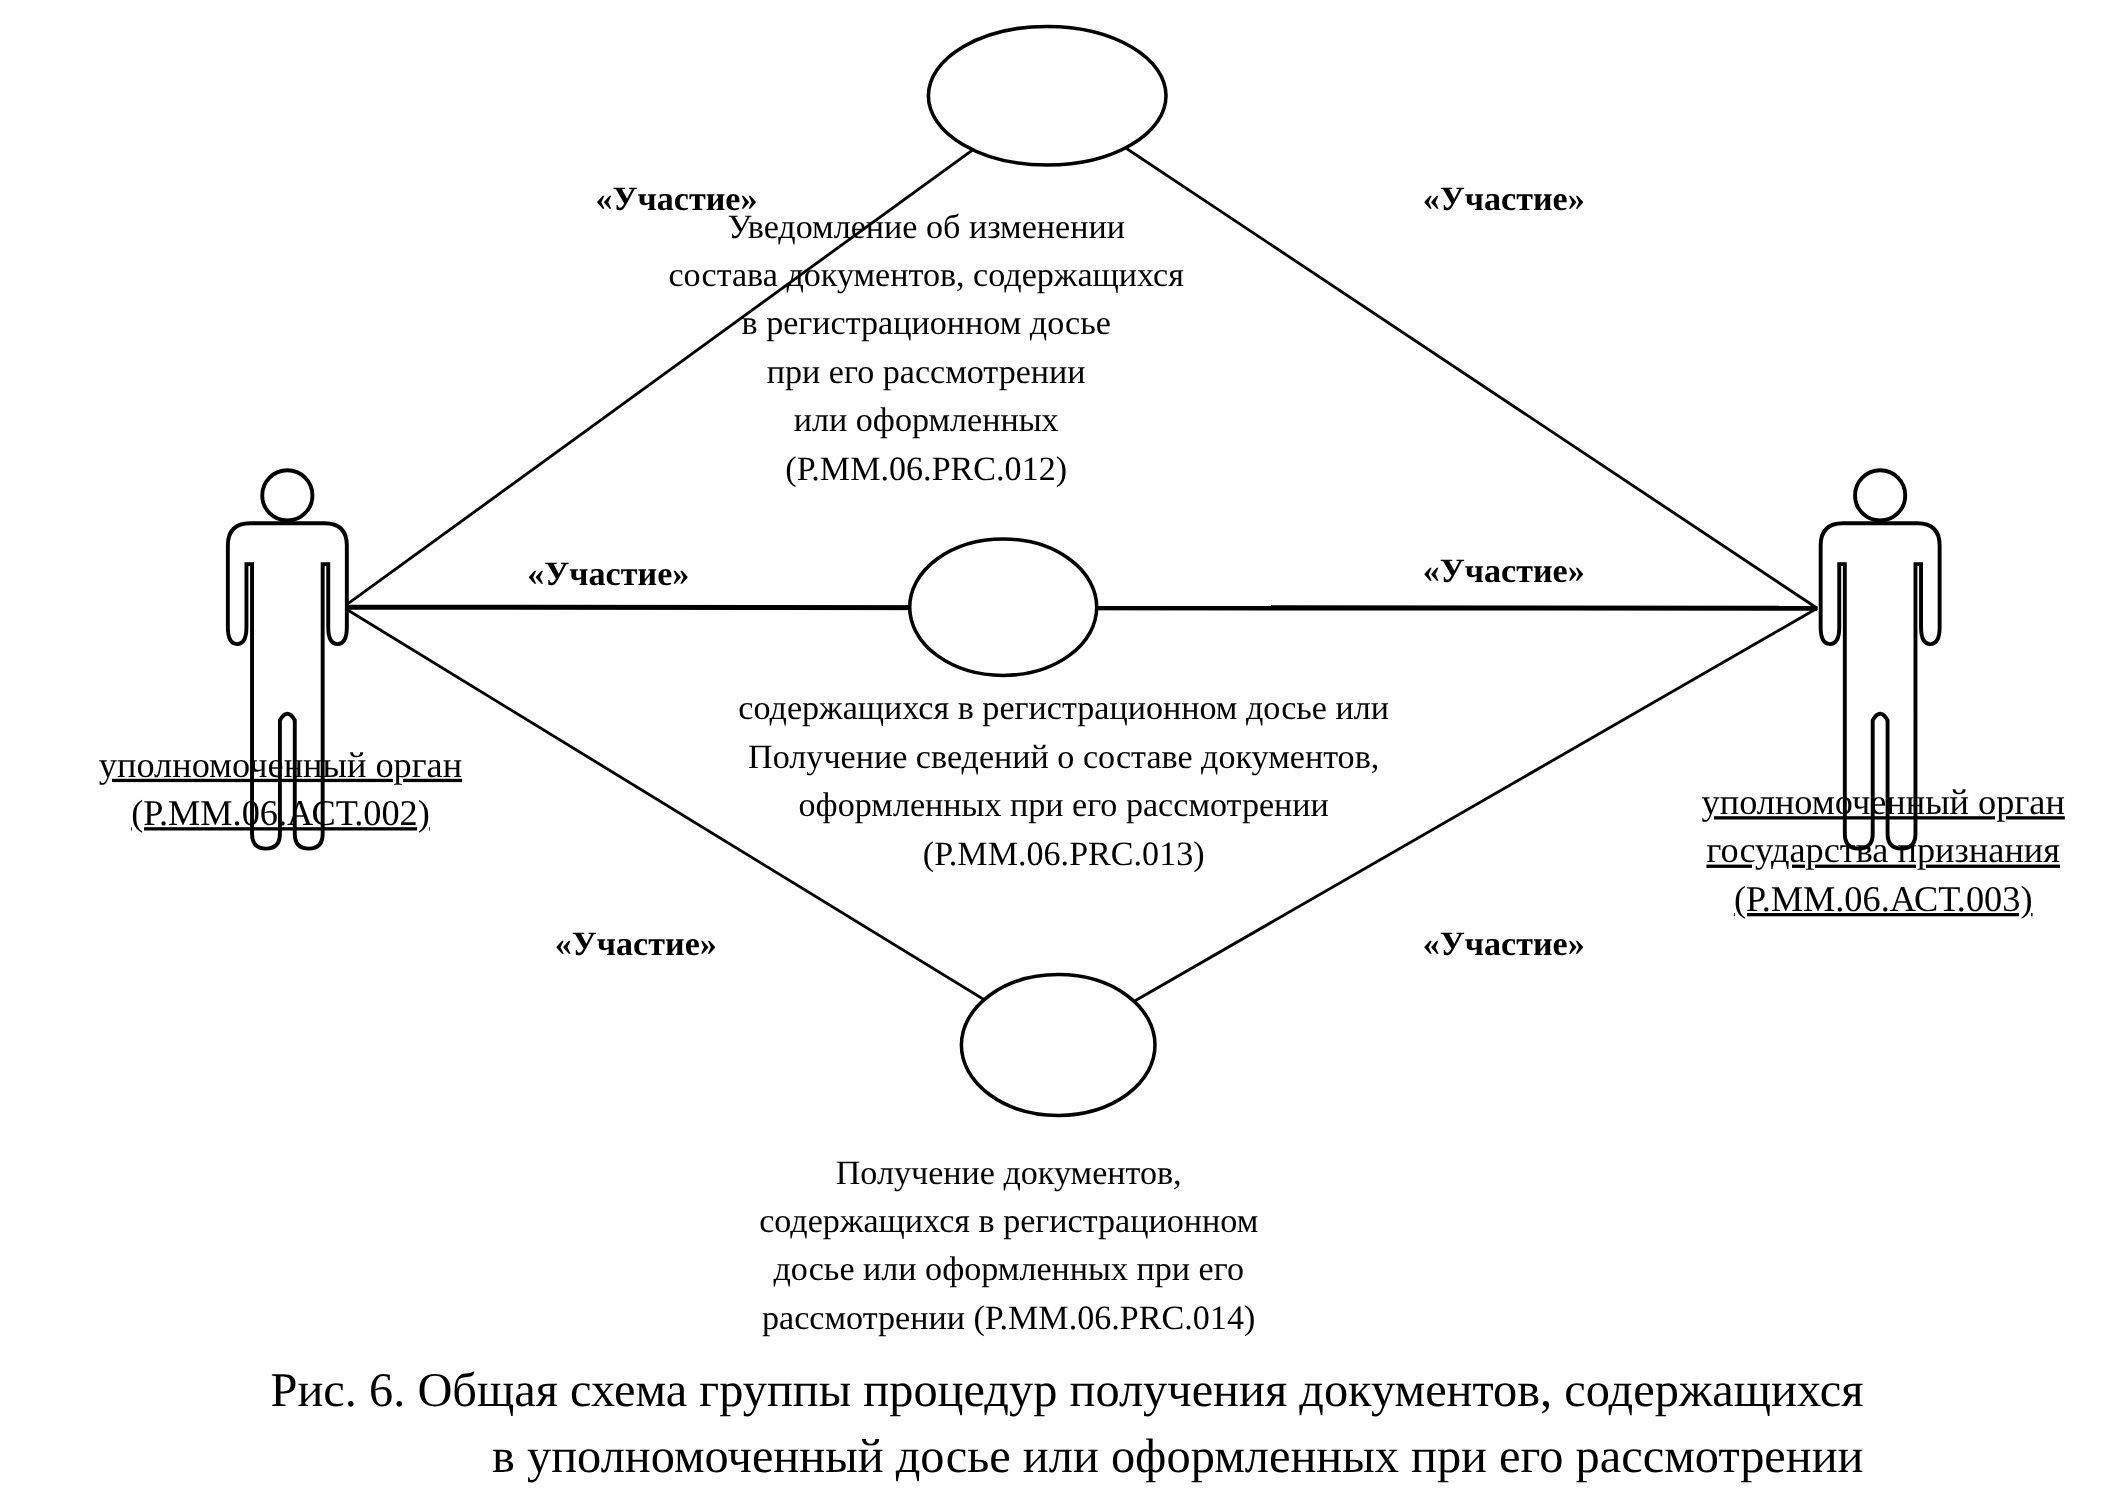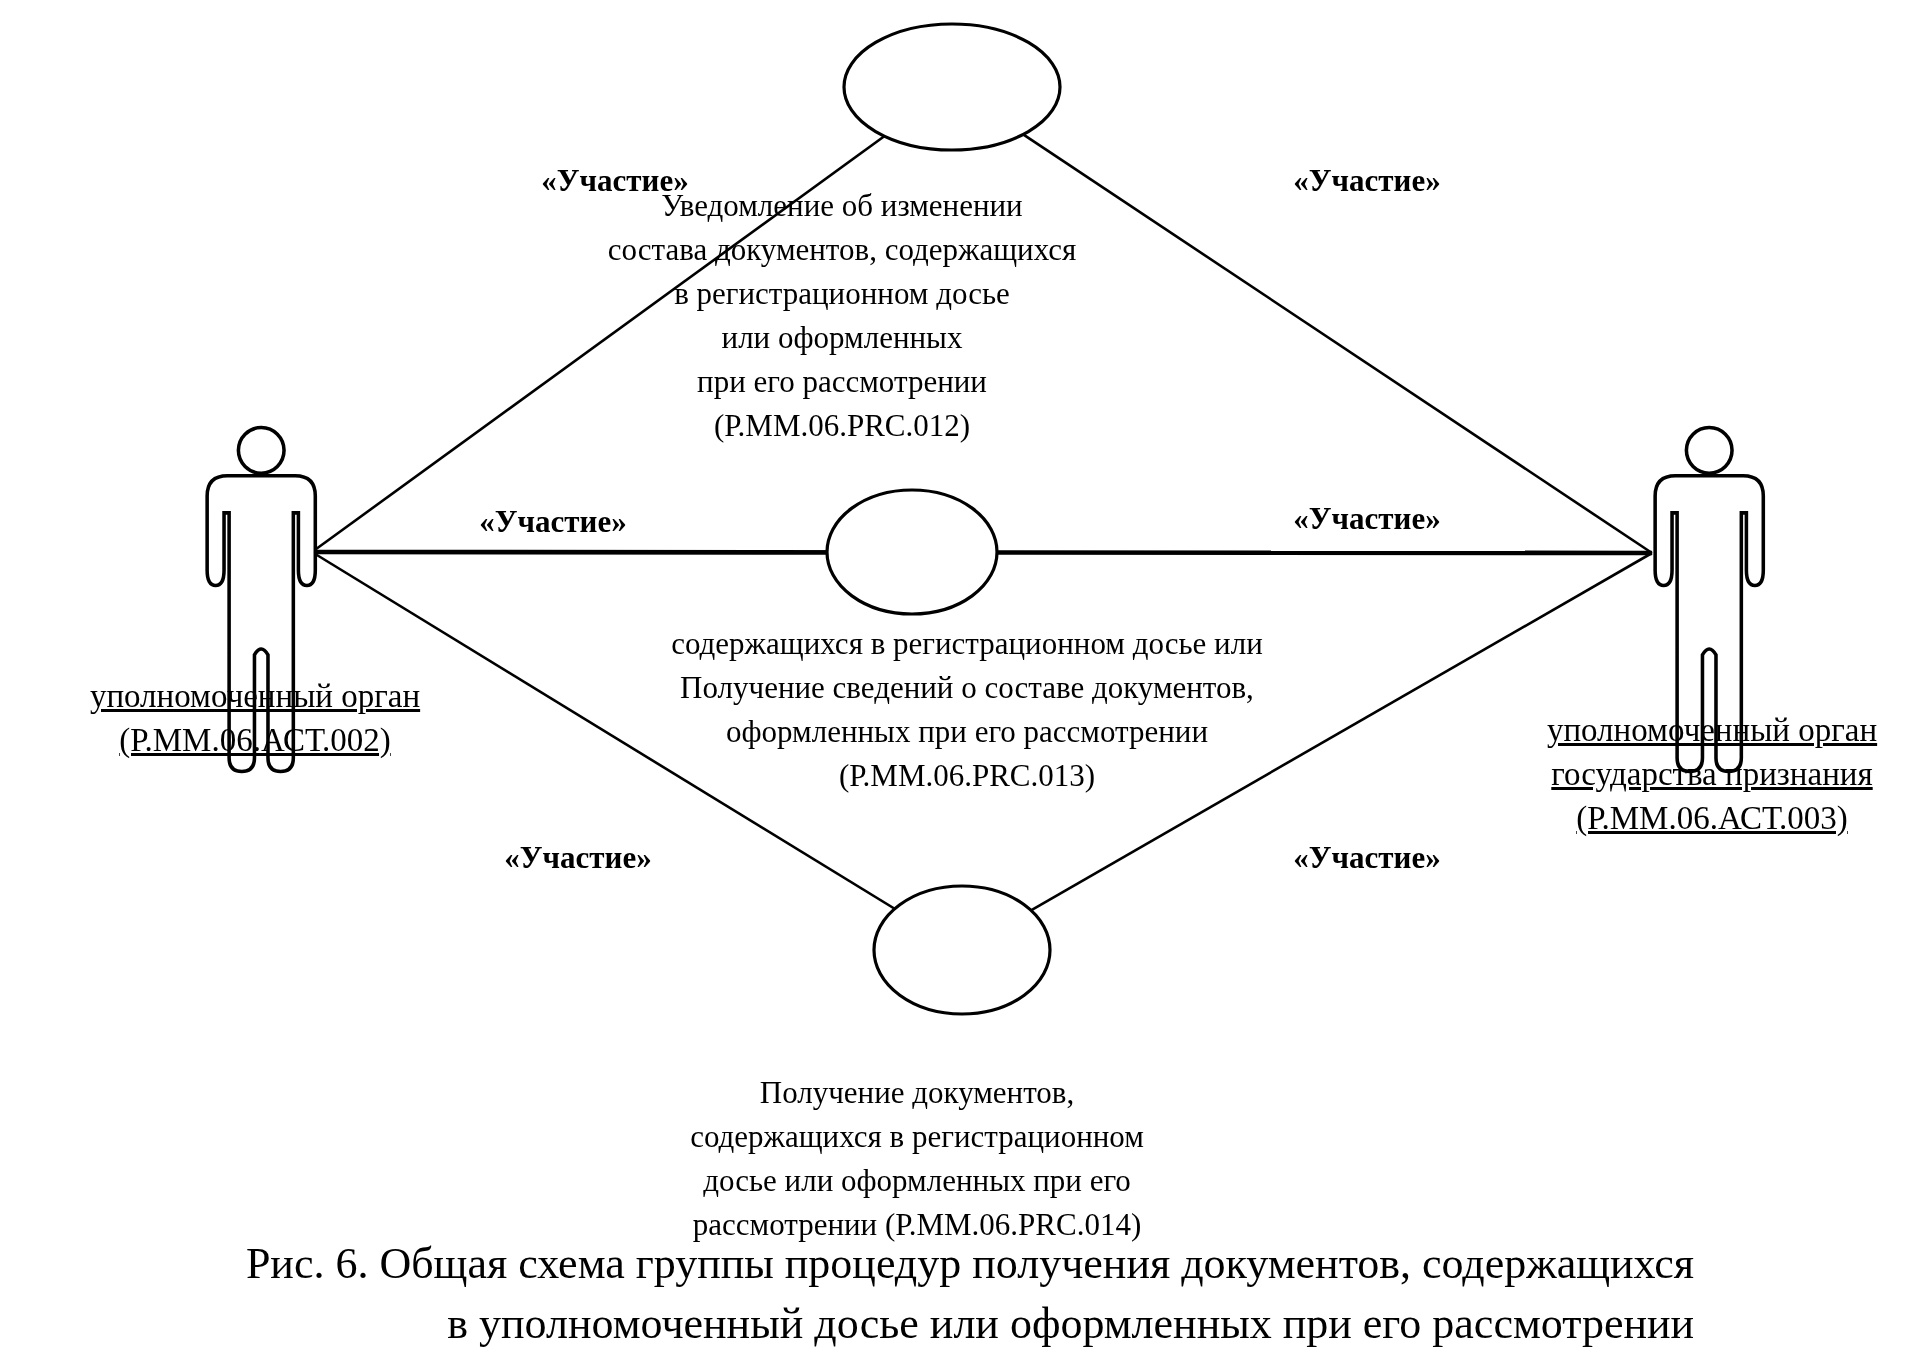--- a/index.html
+++ b/index.html
@@ -65,33 +65,33 @@
   <div class="stereotype" style="left:1355px;top:181px">«Участие»</div>
   <div class="stereotype" style="left:541px;top:522px">«Участие»</div>
   <div class="stereotype" style="left:1355px;top:519px">«Участие»</div>
   <div class="stereotype" style="left:566px;top:858px">«Участие»</div>
   <div class="stereotype" style="left:1355px;top:858px">«Участие»</div>
 
   <div class="txt usecase-text" style="left:830px;top:184px">
     <div>Уведомление об изменении</div>
     <div>состава документов, содержащихся</div>
     <div>в регистрационном досье</div>
+    <div>при его рассмотрении</div>
     <div>или оформленных</div>
-    <div>при его рассмотрении</div>
     <div>(Р.ММ.06.PRC.012)</div>
   </div>
 
   <div class="txt usecase-text" style="left:955px;top:622px">
     <div>содержащихся в регистрационном досье или</div>
     <div>Получение сведений о составе документов,</div>
     <div>оформленных при его рассмотрении</div>
     <div>(Р.ММ.06.PRC.013)</div>
   </div>
 
-  <div class="txt usecase-text" style="left:905px;top:1071px">
+  <div class="txt usecase-text" style="left:905px;top:1044px">
     <div>Получение документов,</div>
     <div>содержащихся в регистрационном</div>
     <div>досье или оформленных при его</div>
     <div>рассмотрении (Р.ММ.06.PRC.014)</div>
   </div>
 
   <div class="txt actor-label" style="left:243px;top:674px">
     <div>уполномоченный орган</div>
     <div>(Р.ММ.06.АСТ.002)</div>
   </div>

